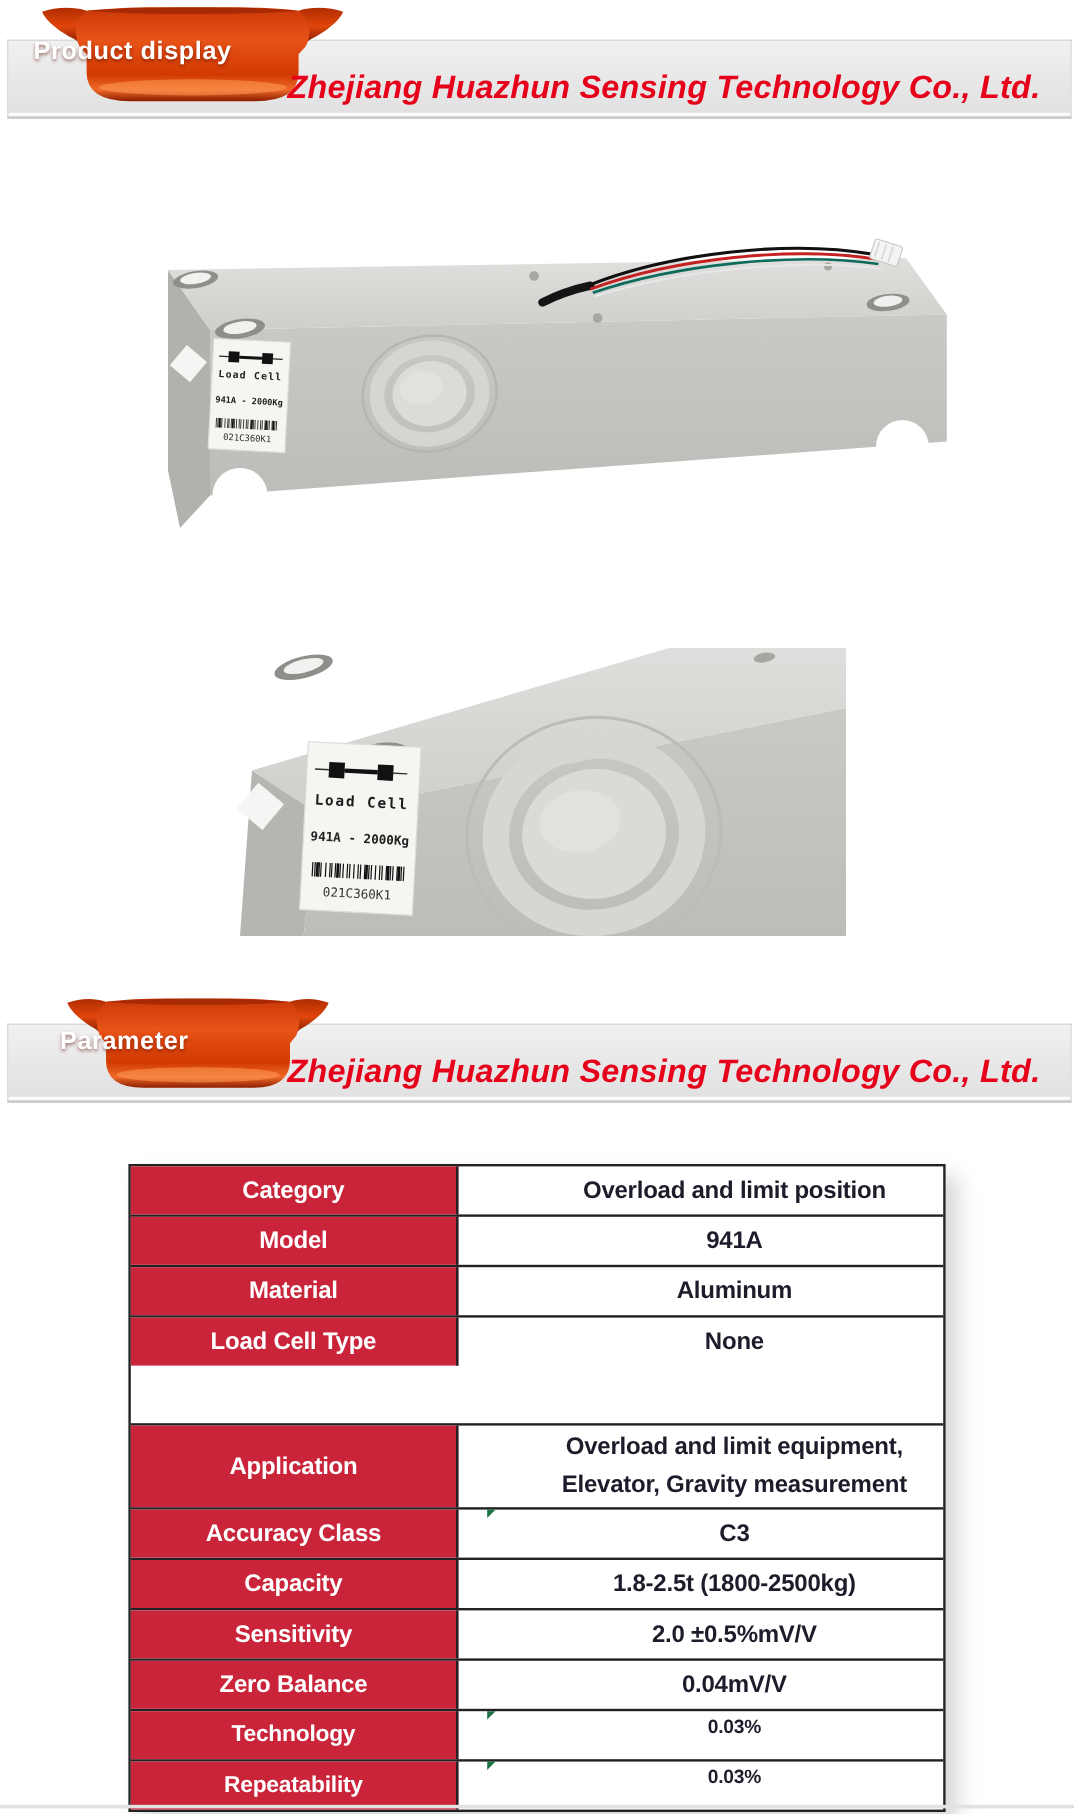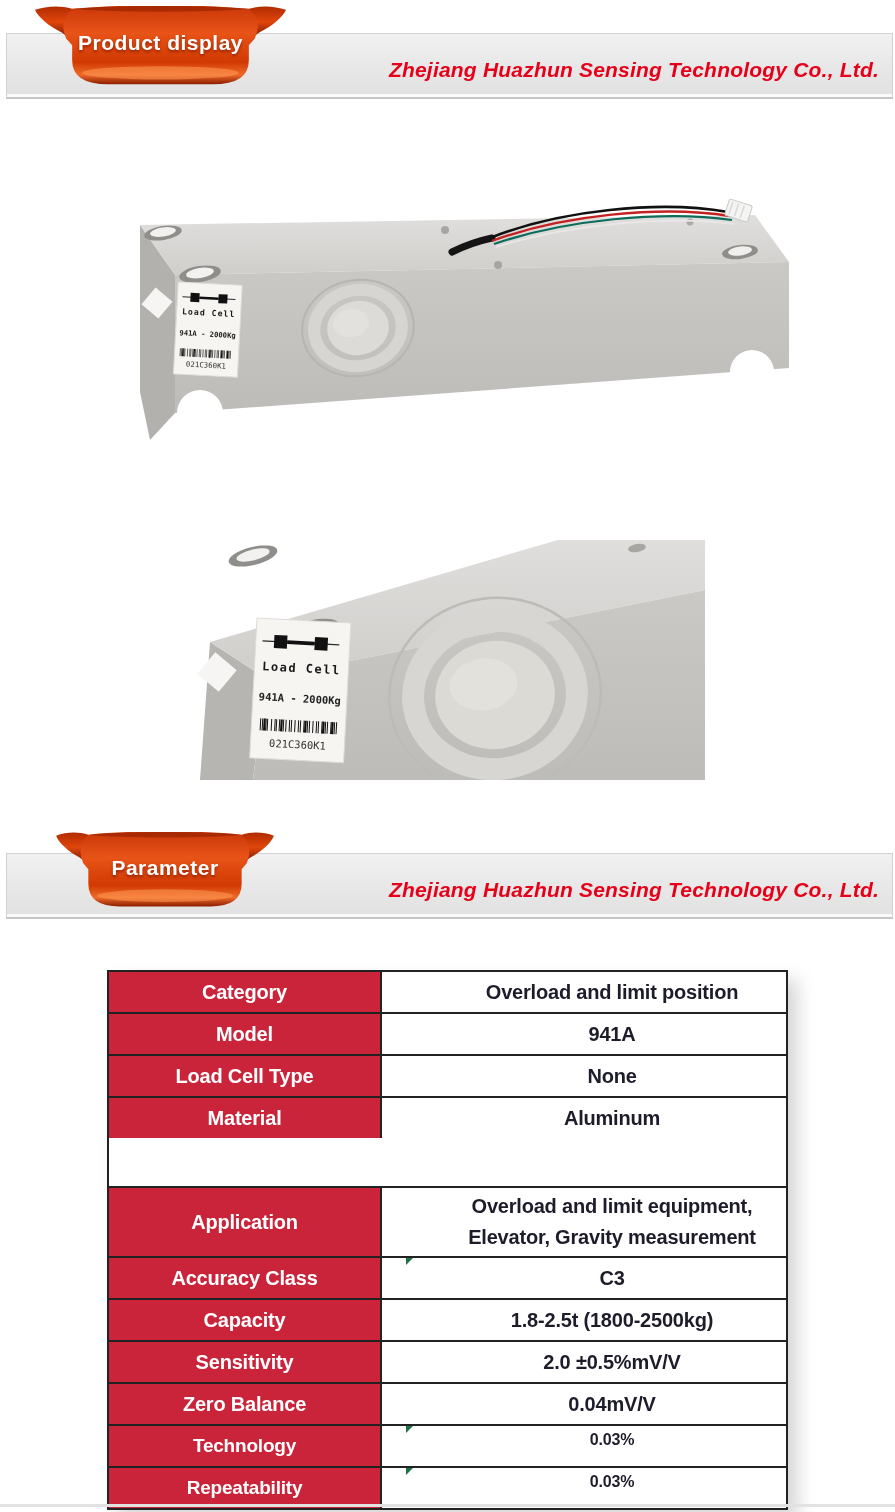--- a/index.html
+++ b/index.html
@@ -6,25 +6,25 @@
   .page{position:relative;width:895px;height:1512px;margin:0 auto;background:#ffffff;
         font-family:"Liberation Sans",sans-serif;overflow:hidden;}
 
   
   .bar{position:absolute;left:6px;right:2px;height:63px;
        background:linear-gradient(180deg,#f1f1f1 0%,#e7e7e7 55%,#e1e1e1 100%);
        border:1px solid #d2d2d2;border-bottom:2px solid #c6c6c6;
        box-shadow:inset 0 -3px 0 #fafafa;}
   .ribbon{position:absolute;}
   .ribbon svg{display:block;width:100%;height:100%;}
-  .ribbon-label{position:absolute;left:0;right:0;top:30%;text-align:center;
+  .ribbon-label{position:absolute;left:0;right:0;top:30%;text-align:left;
        color:#ffffff;font-weight:bold;font-size:21px;letter-spacing:.5px;
        text-shadow:0 2px 3px rgba(90,10,0,.55);}
-  .company{position:absolute;right:16px;color:#e60019;font-weight:bold;font-style:italic;
-       font-size:21px;letter-spacing:.2px;}
+  .company{position:absolute;right:28px;color:#e60019;font-weight:bold;font-style:italic;
+       font-size:27px;letter-spacing:.2px;}
 
   
   .param-table{position:absolute;left:107px;top:970px;width:681px;
        border:2px solid #222222;background:#ffffff;box-sizing:border-box;
        box-shadow:10px 10px 16px rgba(110,110,110,.28);}
   .p-row{display:flex;border-top:2px solid #222222;gap:24px;}
   .p-row:first-child{border-top:none;}
   .p-label{width:273px;flex:0 0 273px;background:#c9243a;color:#ffffff;font-weight:bold;
        font-size:20px;display:flex;align-items:center;justify-content:center;
        border-right:2px solid #222222;box-sizing:border-box;text-align:center;
@@ -202,26 +202,26 @@
   <div class="param-table">
       <div class="p-row" style="height: 40px;">
         <div class="p-label">Category</div>
         <div class="p-value">Overload and limit position</div>
       </div>
       <div class="p-row" style="height: 40px;">
         <div class="p-label">Model</div>
         <div class="p-value">941A</div>
       </div>
       <div class="p-row" style="height: 40px;">
+        <div class="p-label">Material</div>
+        <div class="p-value">Aluminum</div>
+      </div>
+      <div class="p-row" style="height: 40px;">
         <div class="p-label">Load Cell Type</div>
         <div class="p-value">None</div>
-      </div>
-      <div class="p-row" style="height: 40px;">
-        <div class="p-label">Material</div>
-        <div class="p-value">Aluminum</div>
       </div>
       <div class="p-row" style="height: 68px; margin-top: 48px;">
         <div class="p-label">Application</div>
         <div class="p-value">Overload and limit equipment,
 Elevator, Gravity measurement</div>
       </div>
       <div class="p-row" style="height: 40px;">
         <div class="p-label">Accuracy Class</div>
         <div class="p-value has-marker">C3</div>
       </div>

